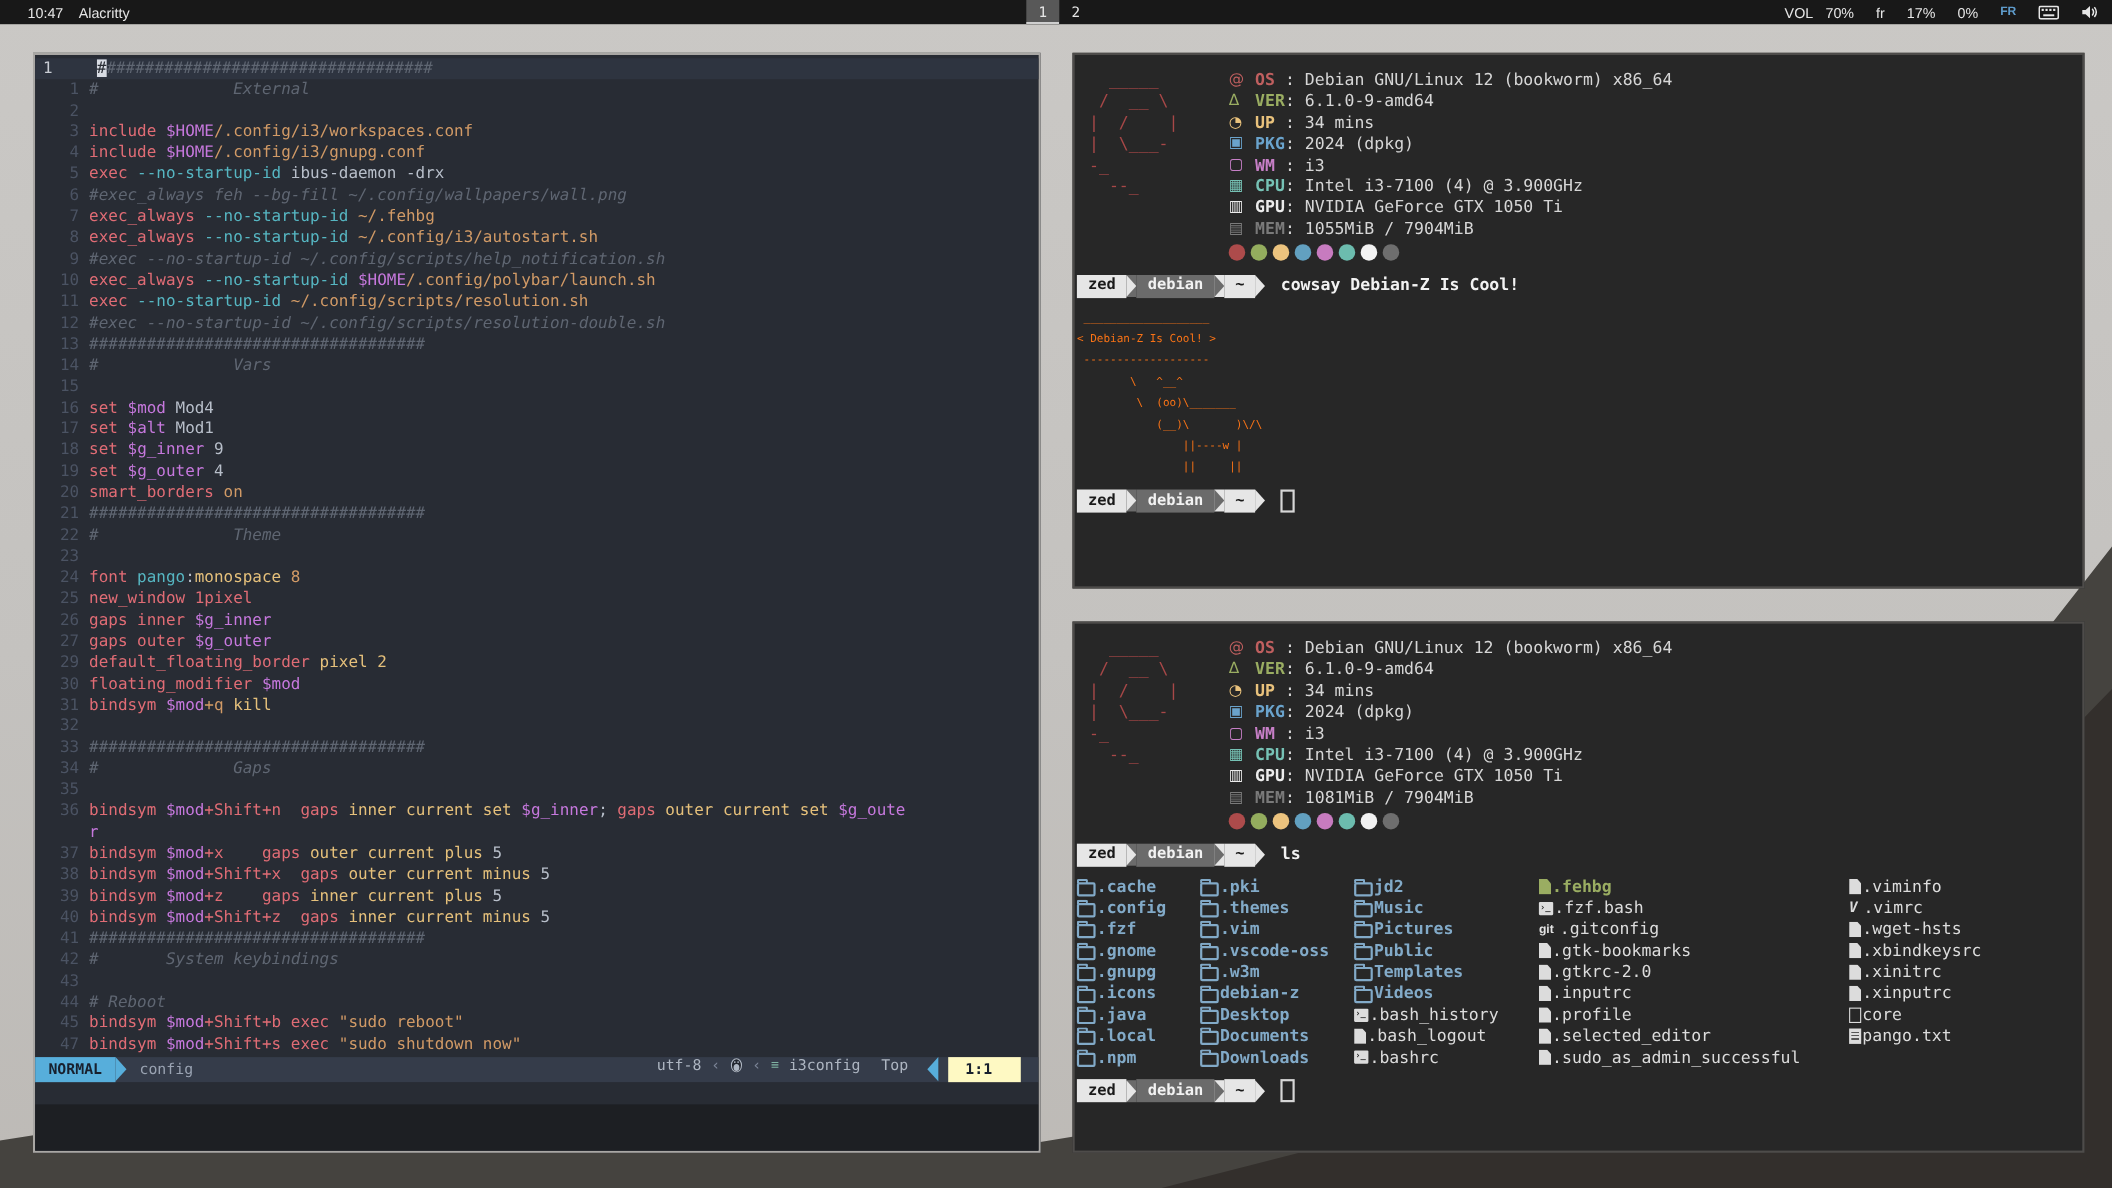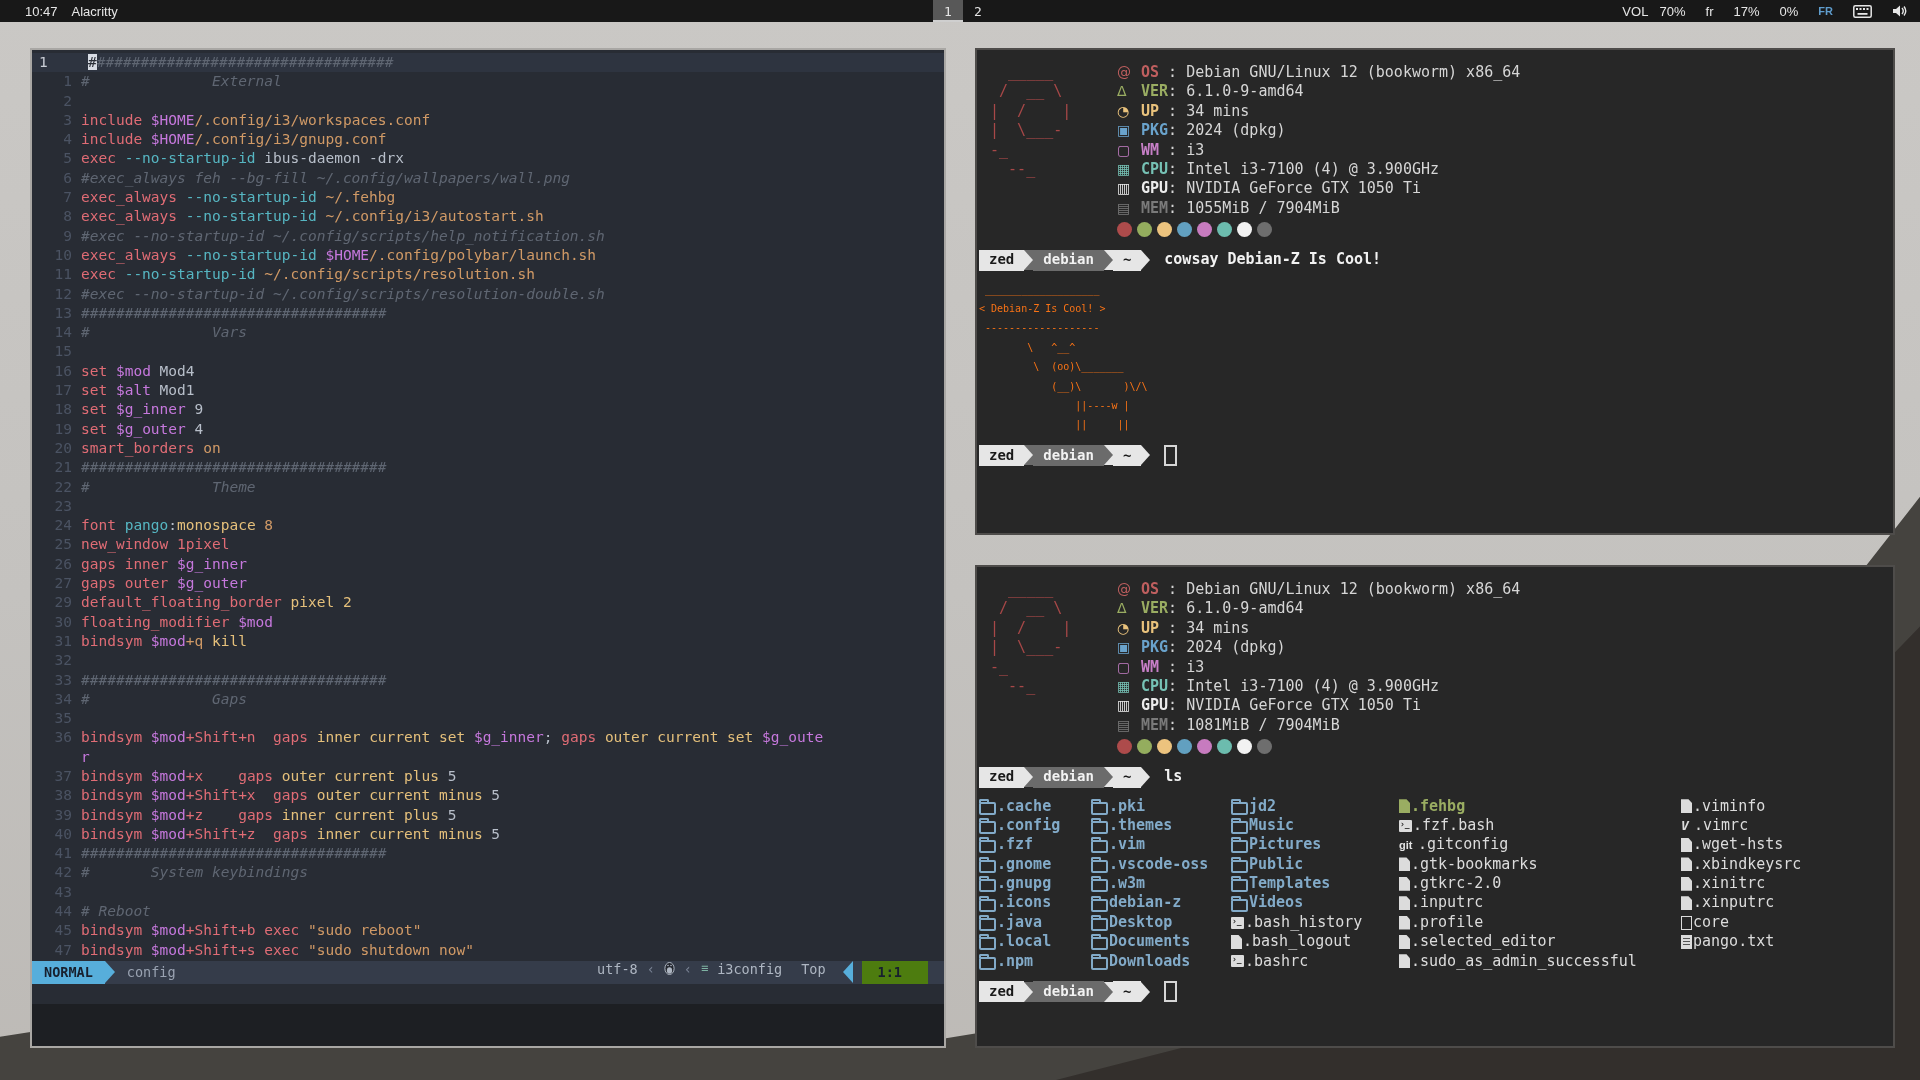--- a/index.html
+++ b/index.html
@@ -34,21 +34,21 @@
   .tx{color:#b8bfca}.kw{color:#e06c75}.vr{color:#c678dd}.st{color:#d19a66}
   .ye{color:#e5c07b}.cy{color:#56b6c2}.cm{color:#5f6672;font-style:italic}
   .cu{background:#d8dce4;color:#282c34}
   #vim-status{height:23px;background:#353c4a;display:flex;align-items:center;font-size:13.5px;color:#aeb6c2;margin-top:1px}
   .mode-badge{background:#57aedb;color:#18202e;font-weight:bold;padding:0 12px;height:23px;display:flex;align-items:center}
   .mode-arrow{width:0;height:0;border-top:11.5px solid transparent;border-bottom:11.5px solid transparent;border-left:10px solid #57aedb}
   #vim-file{margin-left:12px;color:#9aa3b2}
   #vim-status-right{margin-left:auto;display:flex;gap:9px;padding-right:16px}
   .sl-sep{color:#7b8496}
   .list-icon{color:#7fb3a3;font-size:12px}
-  .pos-badge{background:#4d7c0f;color:#18202e;font-weight:bold;height:23px;display:flex;align-items:center;padding:0 26px 0 16px}
+  .pos-badge{background:#fef9c3;color:#18202e;font-weight:bold;height:23px;display:flex;align-items:center;padding:0 26px 0 16px}
   .pos-arrow{width:0;height:0;border-top:11.5px solid transparent;border-bottom:11.5px solid transparent;border-right:10px solid #57aedb}
   #vim-cmdline{height:20px;background:#282c34}
   #vim-filler{flex:1;background:#1d1f23}
   
   .term-body{position:absolute;inset:0;padding:10px 2px;color:#d6d6d6;font-size:15px;line-height:19.4px}
   .nf{display:flex}
   .nf-logo{margin:3px 6px 0 2px;color:#a84848;font-size:15px;line-height:19.4px;white-space:pre;width:130px}
   .nf-rows{padding-top:3px}
   .nf-row{display:flex;height:19.4px;align-items:center;white-space:pre}
   .nf-ico{width:24px;font-family:"DejaVu Sans",sans-serif;font-size:14px}

